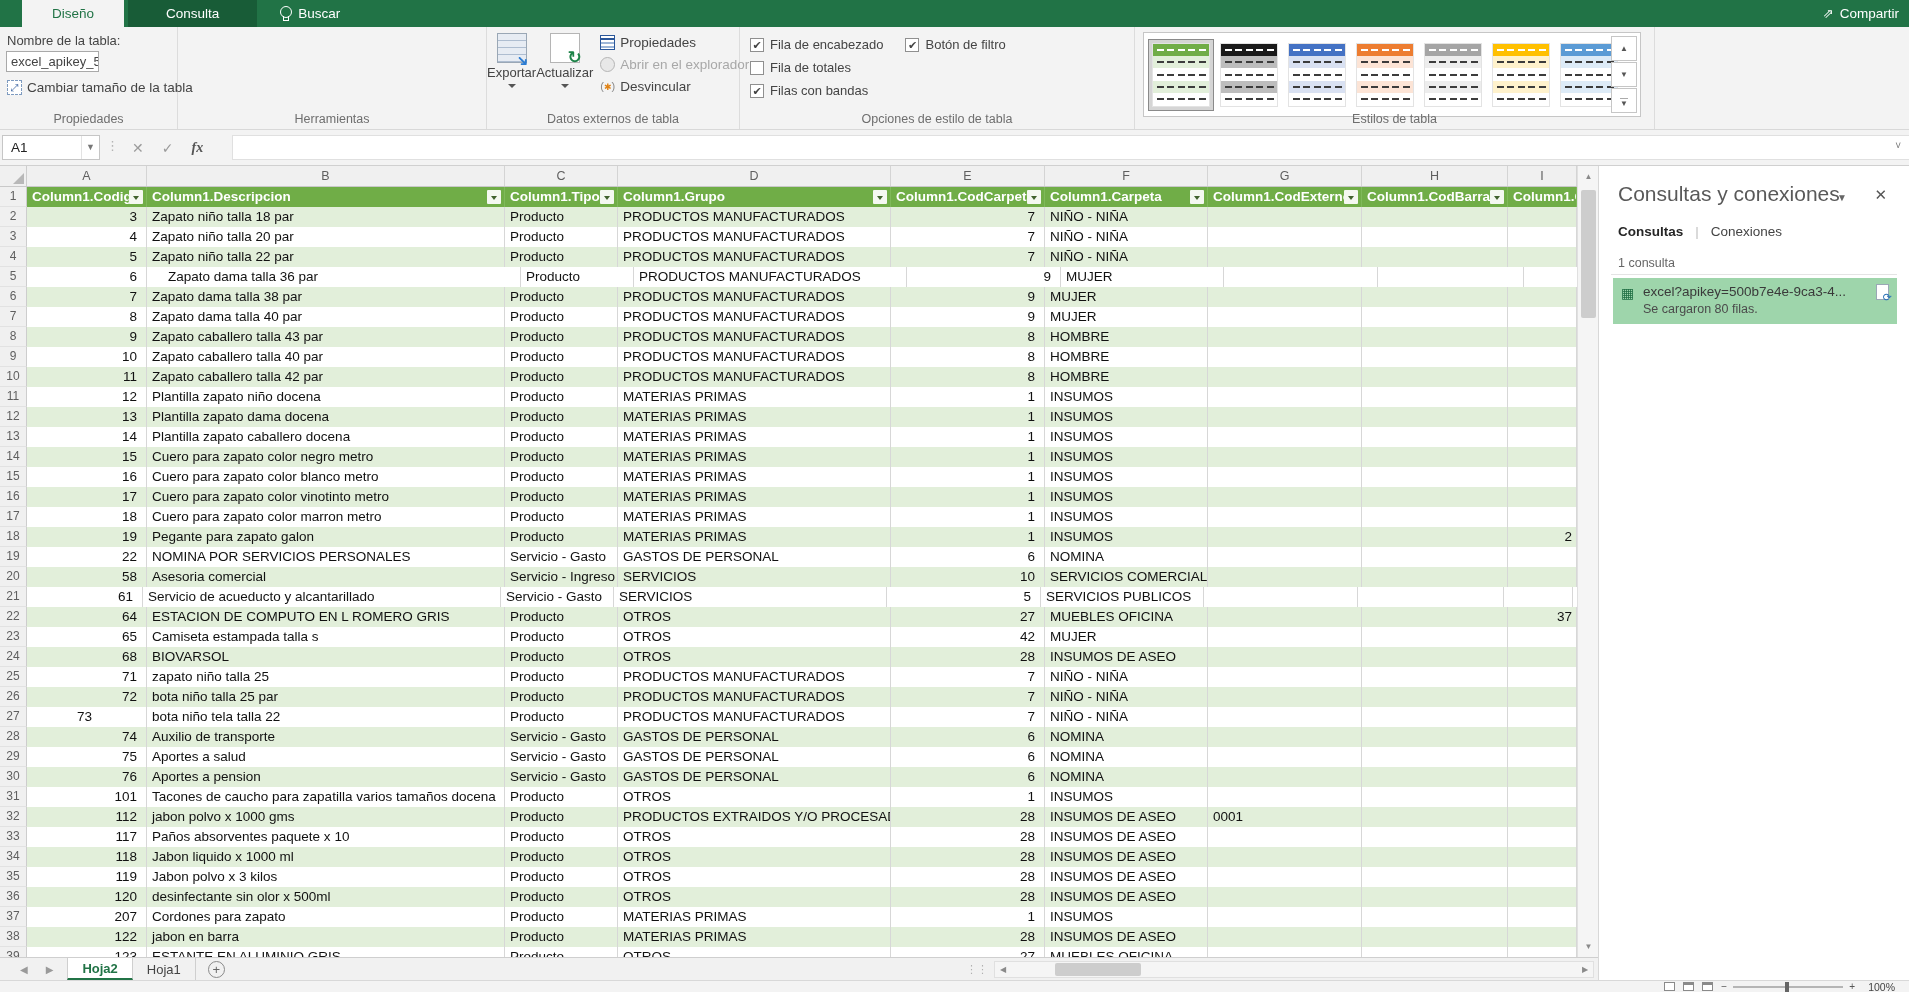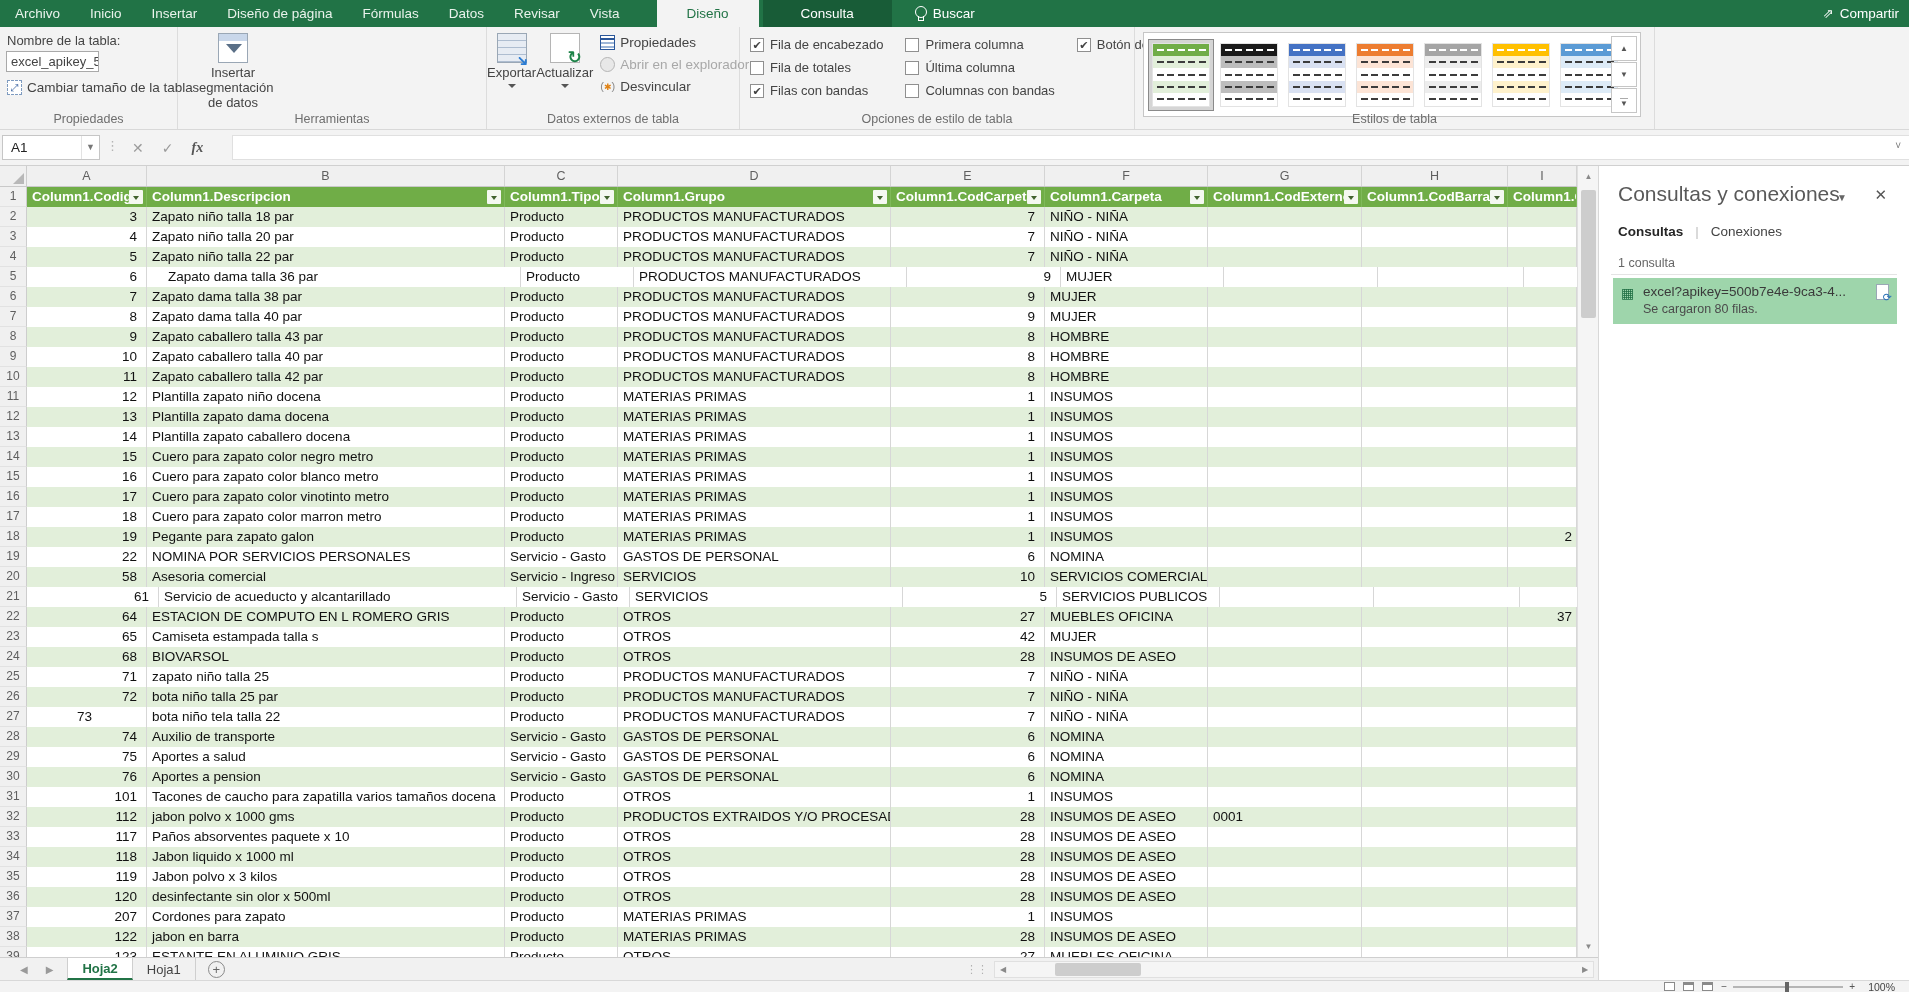--- a/index.html
+++ b/index.html
@@ -143,30 +143,20 @@
   .bulb-ic::before { content:""; position:absolute; left:1px; top:0; width:10px; height:10px; border:1px solid #fff; border-radius:50%; }
   .bulb-ic::after { content:""; position:absolute; left:4px; bottom:1px; width:4px; height:4px; border-left:1px solid #fff; border-right:1px solid #fff; border-bottom:1px solid #fff; }
   .share-ic { color:#fff; font-size:13px; }
 </style>
 </head>
 <body>
 
 <div class="app">
 
   <div class="tabbar">
-    <div style="display:flex">
-        <span class="rtab">Archivo</span>
-        <span class="rtab">Inicio</span>
-        <span class="rtab">Insertar</span>
-        <span class="rtab">Diseño de página</span>
-        <span class="rtab">Fórmulas</span>
-        <span class="rtab">Datos</span>
-        <span class="rtab">Revisar</span>
-        <span class="rtab">Vista</span>
-      </div>
     <span class="rtab-active">Diseño</span>
     <span class="rtab-ctx">Consulta</span>
     <span class="rtab-search">
       <span class="bulb-ic"></span>
       <span>Buscar</span>
     </span>
     <span class="share">
       <span class="share-ic">⇗</span>
       <span>Compartir</span>
     </span>
@@ -179,25 +169,20 @@
       <div class="name-input">excel_apikey_5</div>
       <div class="smallrow">
         <span class="ic ic-resize">⤢</span>
         <span>Cambiar tamaño de la tabla</span>
       </div>
       <div class="rgroup-label">Propiedades</div>
     </div>
 
     <div class="rgroup g-tools">
       <div style="display:flex">
-        <div class="bigbtn" style="width:110px">
-          <span class="bigic bigic-slicer"></span>
-          <span>Insertar segmentación</span>
-          <span>de datos</span>
-        </div>
       </div>
       <div class="rgroup-label">Herramientas</div>
     </div>
 
     <div class="rgroup g-ext">
       <div style="display:flex">
         <div class="bigbtn" style="width:62px">
           <span class="bigic bigic-export"></span>
           <span>Exportar</span>
           <span class="dd-arrow"></span>
@@ -234,34 +219,20 @@
             </label>
             <label class="cbx">
               <span class="box"></span>
               <span>Fila de totales</span>
             </label>
             <label class="cbx">
               <span class="box">✔</span>
               <span>Filas con bandas</span>
             </label>
           </div>
-        <div class="optcol" id="optc2">
-            <label class="cbx">
-              <span class="box"></span>
-              <span>Primera columna</span>
-            </label>
-            <label class="cbx">
-              <span class="box"></span>
-              <span>Última columna</span>
-            </label>
-            <label class="cbx">
-              <span class="box"></span>
-              <span>Columnas con bandas</span>
-            </label>
-          </div>
         <div class="optcol" id="optc3">
             <label class="cbx">
               <span class="box">✔</span>
               <span>Botón de filtro</span>
             </label>
           </div>
       </div>
       <div class="rgroup-label">Opciones de estilo de tabla</div>
     </div>
 
@@ -820,21 +791,21 @@
         <div class="cell" style="width: 113px;">Servicio - Ingreso</div>
         <div class="cell" style="width: 273px;">SERVICIOS</div>
         <div class="cell num" style="width: 154px;">10</div>
         <div class="cell" style="width: 163px;">SERVICIOS COMERCIALES</div>
         <div class="cell" style="width: 154px;"></div>
         <div class="cell" style="width: 146px;"></div>
         <div class="cell numI" style="width: 69px;"></div>
       </div>
       <div class="sheetrow">
         <div class="gut">21</div>
-        <div class="cell num" style="width: 116px; margin-left: 16px;">61</div>
+        <div class="cell num" style="width: 116px;">61</div>
         <div class="cell" style="width: 358px;">Servicio de acueducto y alcantarillado</div>
         <div class="cell" style="width: 113px;">Servicio - Gasto</div>
         <div class="cell" style="width: 273px;">SERVICIOS</div>
         <div class="cell num" style="width: 154px;">5</div>
         <div class="cell" style="width: 163px;">SERVICIOS PUBLICOS</div>
         <div class="cell" style="width: 154px;"></div>
         <div class="cell" style="width: 146px;"></div>
         <div class="cell numI" style="width: 69px;"></div>
       </div>
       <div class="sheetrow row-band">

